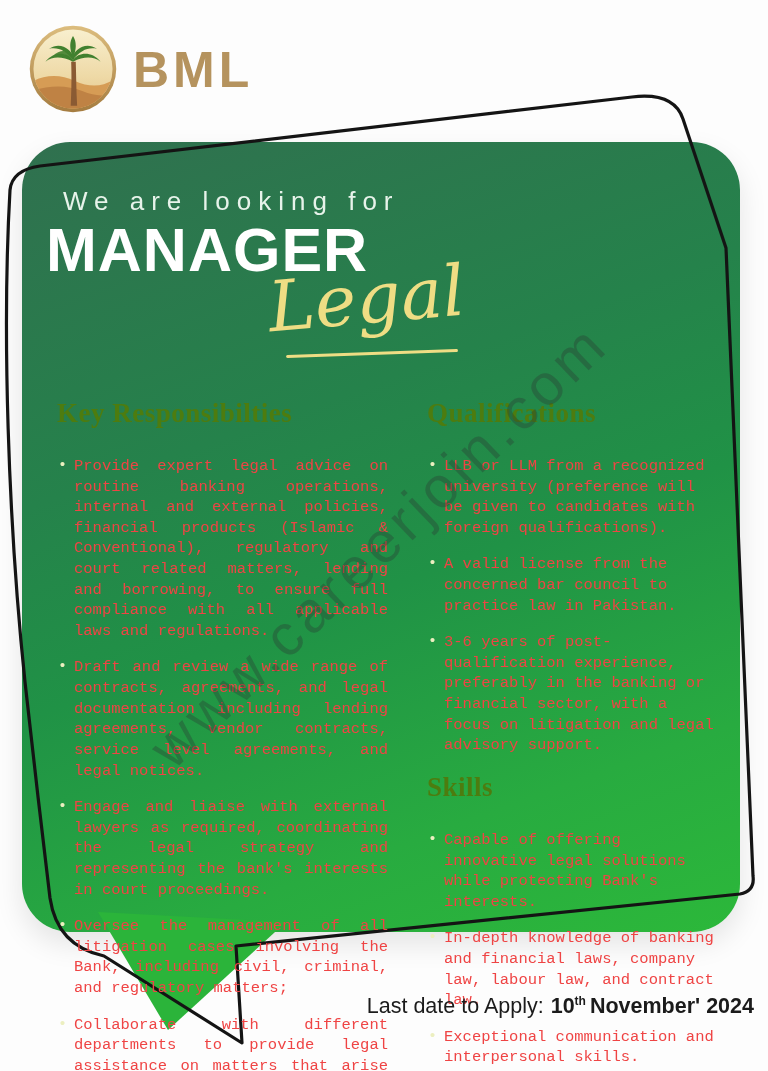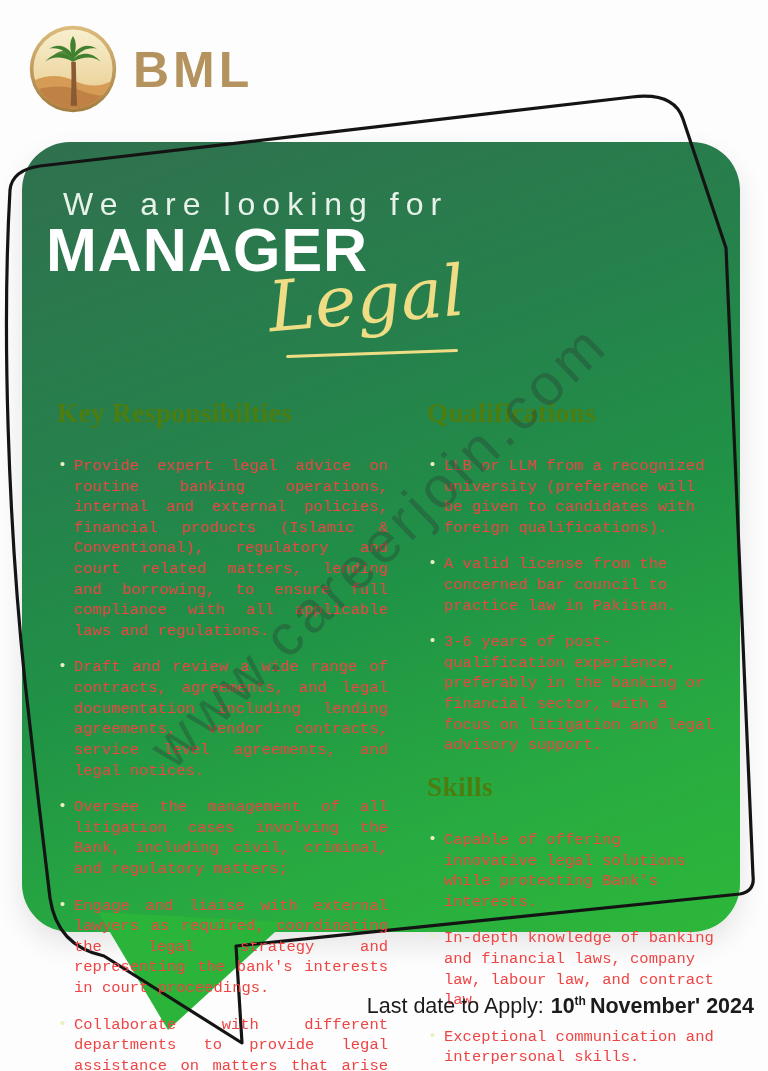--- a/index.html
+++ b/index.html
@@ -21,21 +21,21 @@
     position:absolute;left:22px;top:142px;width:718px;height:790px;
     border-radius:48px;z-index:1;
     background:linear-gradient(160deg,#30704f 0%,#25824b 35%,#209246 55%,#28ab40 80%,#2cb83a 100%);
     box-shadow:0 12px 28px rgba(0,0,0,0.10);
   }
   .overlay{position:absolute;left:0;top:0;z-index:2;pointer-events:none;}
 
   
   .eyebrow{
     position:absolute;left:63px;top:186px;z-index:3;
-    font-size:32px;letter-spacing:7px;color:#e7f3ea;
+    font-size:26px;letter-spacing:7px;color:#e7f3ea;
   }
   .title{
     position:absolute;left:46px;top:215px;z-index:3;
     font-size:61px;font-weight:800;letter-spacing:1px;color:#ffffff;
   }
   .subtitle{
     position:absolute;left:268px;top:258px;z-index:3;
     font-family:"DejaVu Serif",serif;font-style:italic;
     font-size:70px;color:#eedd84;transform:rotate(-5deg);
   }
@@ -133,22 +133,22 @@
   <div class="title">MANAGER</div>
   <div class="subtitle">Legal</div>
   <div class="subtitle-underline"></div>
 
   <div class="col col-left">
     <h2>Key Responsibilties</h2>
     <ul>
 
     <li>Provide expert legal advice on routine banking operations, internal and external policies, financial products (Islamic &amp; Conventional), regulatory and court related matters, lending and borrowing, to ensure full compliance with all applicable laws and regulations.</li>
         <li>Draft and review a wide range of contracts, agreements, and legal documentation including lending agreements, vendor contracts, service level agreements, and legal notices.</li>
+        <li>Engage and liaise with external lawyers as required, coordinating the legal strategy and representing the bank's interests in court proceedings.</li>
         <li>Oversee the management of all litigation cases involving the Bank, including civil, criminal, and regulatory matters;</li>
-        <li>Engage and liaise with external lawyers as required, coordinating the legal strategy and representing the bank's interests in court proceedings.</li>
         <li>Collaborate with different departments to provide legal assistance on matters that arise within the Bank.</li>
         <li>Identify legal risks to the Bank and advice on solutions to manage and mitigate such risks.</li>
         <li>Provide support for the Bank's initiatives in mergers, acquisitions, investments, and manage legal aspects of intellectual property, trademarks, and Banks patents.</li>
       </ul>
   </div>
 
   <div class="col col-right">
     <h2>Qualifications</h2>
     <ul>
 

